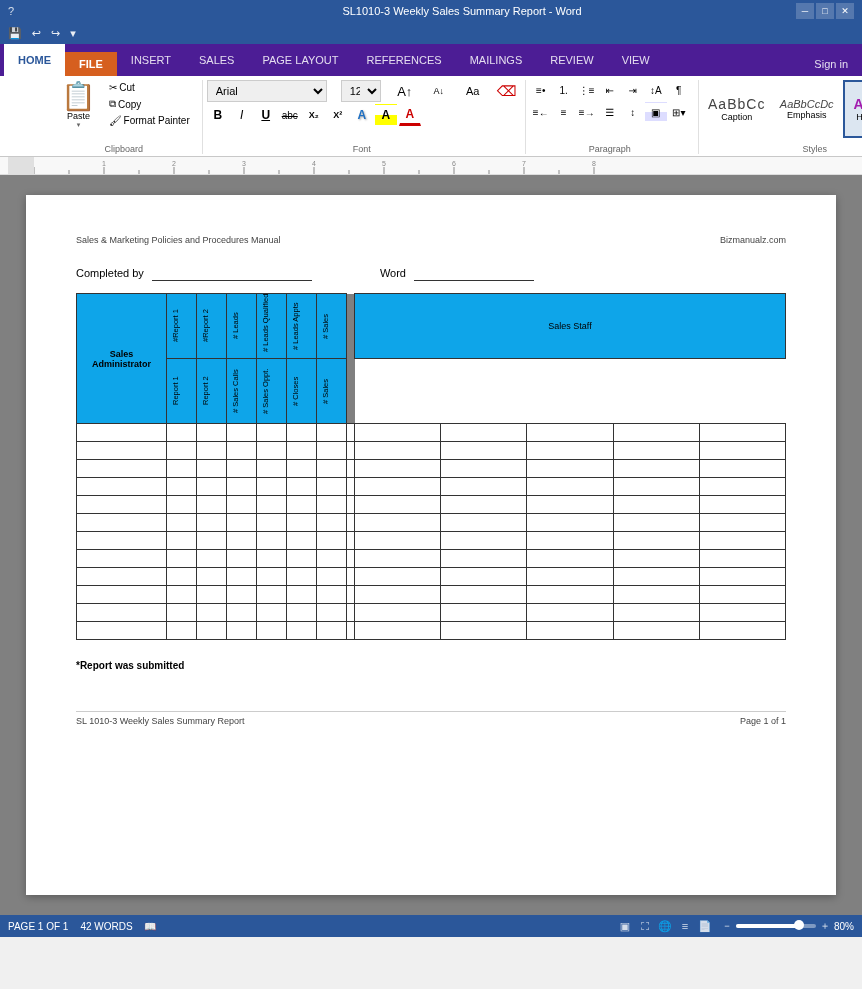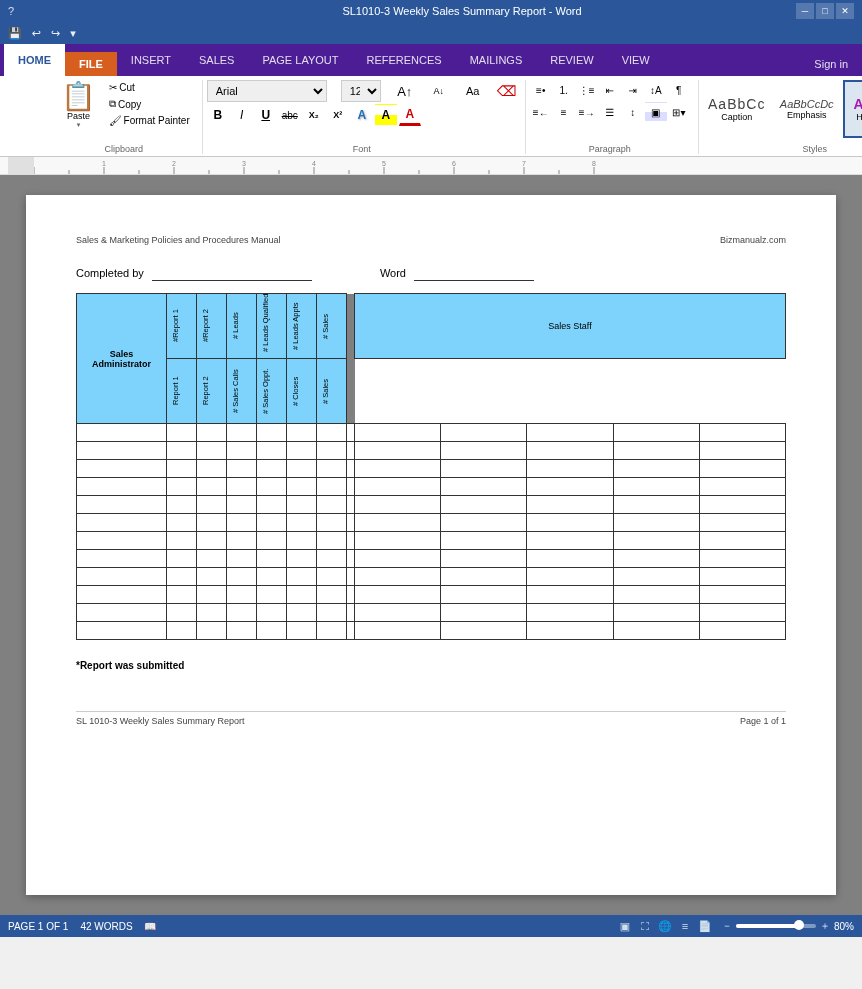--- a/index.html
+++ b/index.html
@@ -227,21 +227,21 @@
       font-size: 8px;
       margin-bottom: 20px;
     }
     .report-table th, .report-table td {
       border: 1px solid #333;
       padding: 2px;
       text-align: center;
       vertical-align: middle;
     }
     .report-table th {
-      background: #7dd3fc;
+      background: #0ea5e9;
       font-weight: normal;
     }
     .header-rotated {
       writing-mode: vertical-rl;
       transform: rotate(180deg);
       white-space: nowrap;
       padding: 4px 2px;
       font-size: 7.5px;
       height: 60px;
     }

